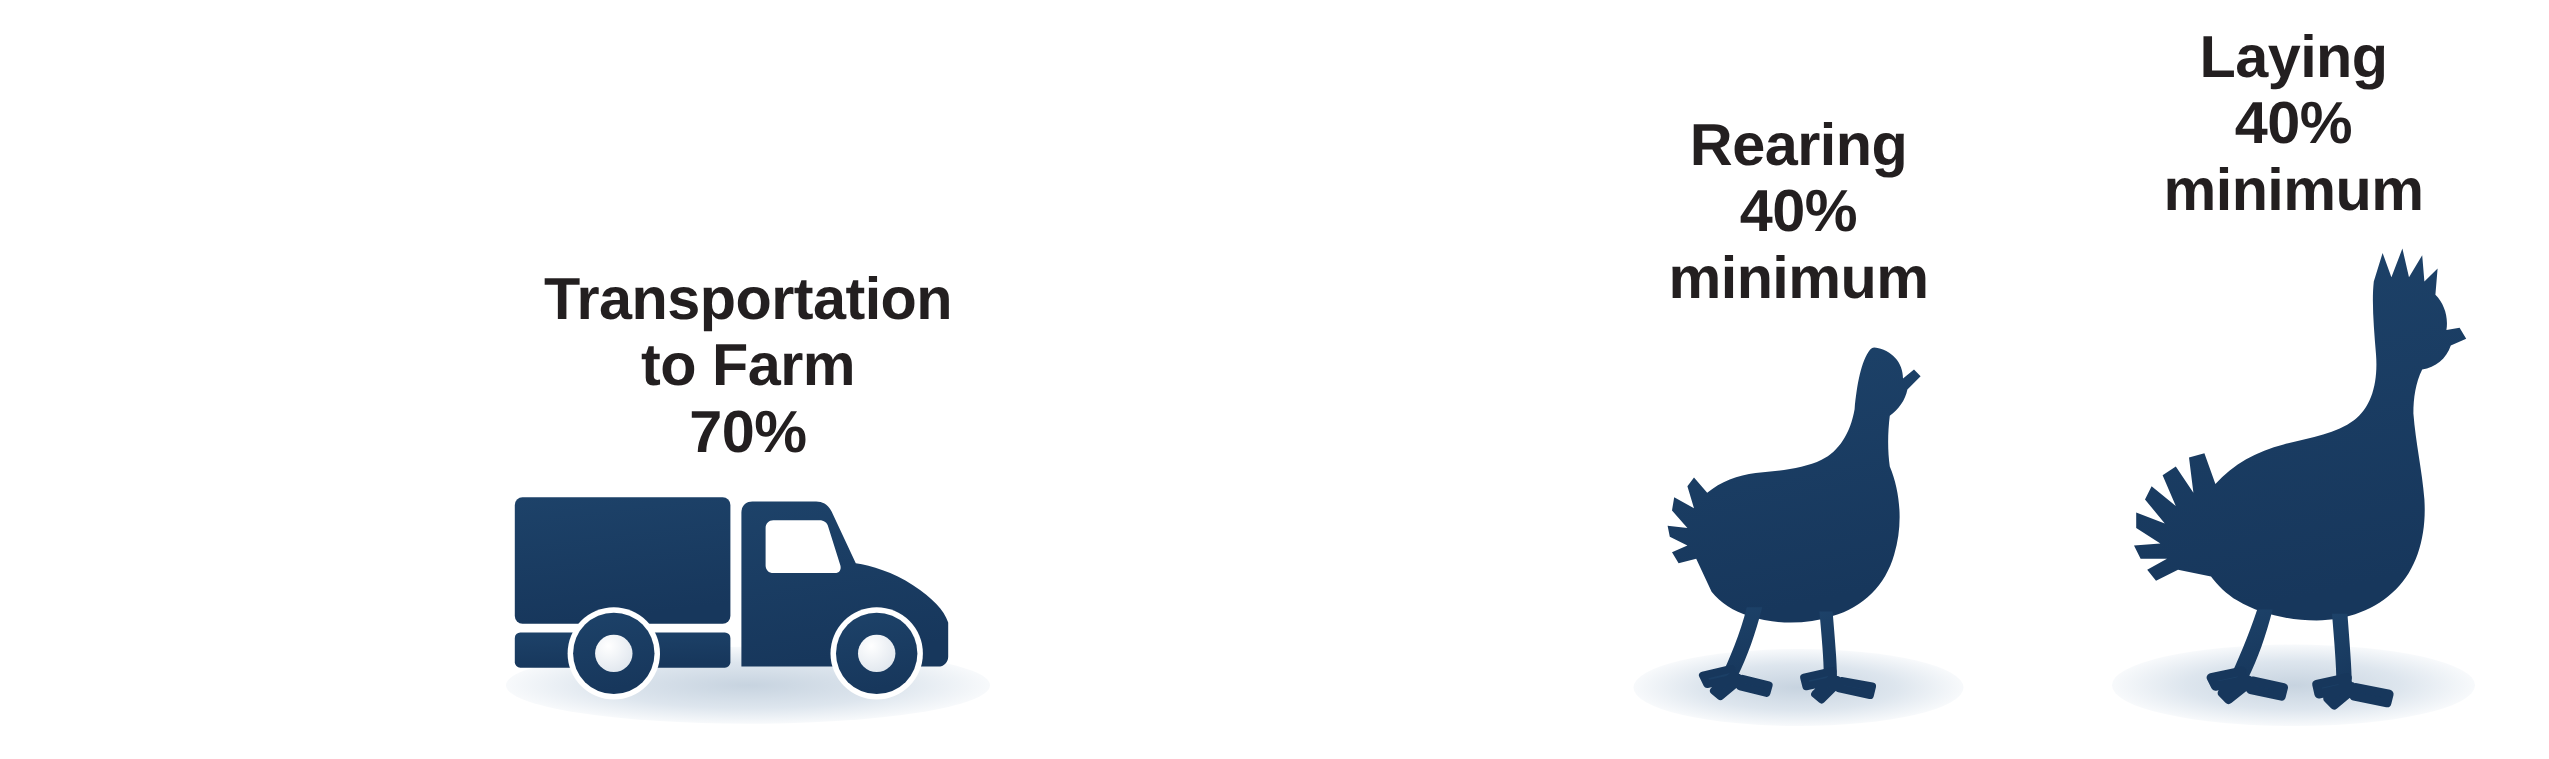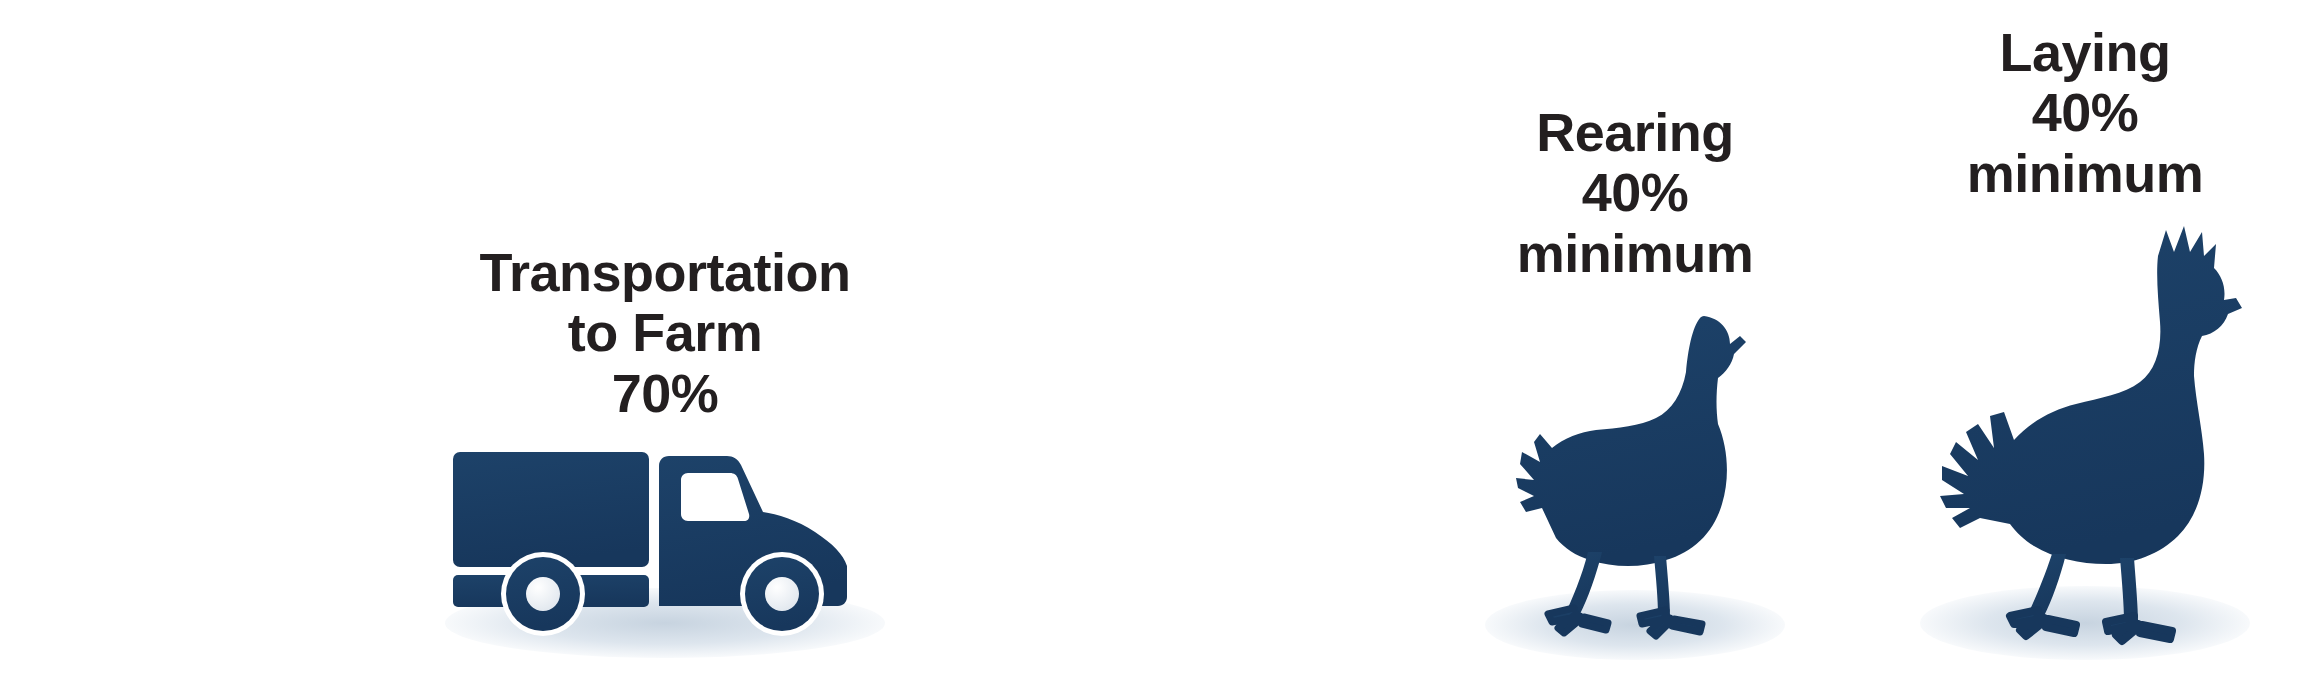--- a/index.html
+++ b/index.html
@@ -57,21 +57,21 @@
     background: radial-gradient(ellipse at center,
                 rgba(196,209,222,0.95) 0%,
                 rgba(210,221,232,0.75) 42%,
                 rgba(232,238,244,0.35) 70%,
                 rgba(255,255,255,0) 100%);
     pointer-events: none;
   }
 
   
   #stage-hatching   { left: 10px;   width: 370px; }
-  #stage-transport  { left: 345px;  width: 640px; }
+  #stage-transport  { left: 360px;  width: 640px; }
   #stage-brooding   { left: 1010px; width: 400px; }
   #stage-rearing    { left: 1420px; width: 430px; }
   #stage-laying     { left: 1860px; width: 450px; }
 
   #stage-hatching  .icon-wrap { height: 200px; }
   #stage-transport .icon-wrap { height: 205px; }
   #stage-brooding  .icon-wrap { height: 260px; }
   #stage-rearing   .icon-wrap { height: 345px; }
   #stage-laying    .icon-wrap { height: 425px; }
 

